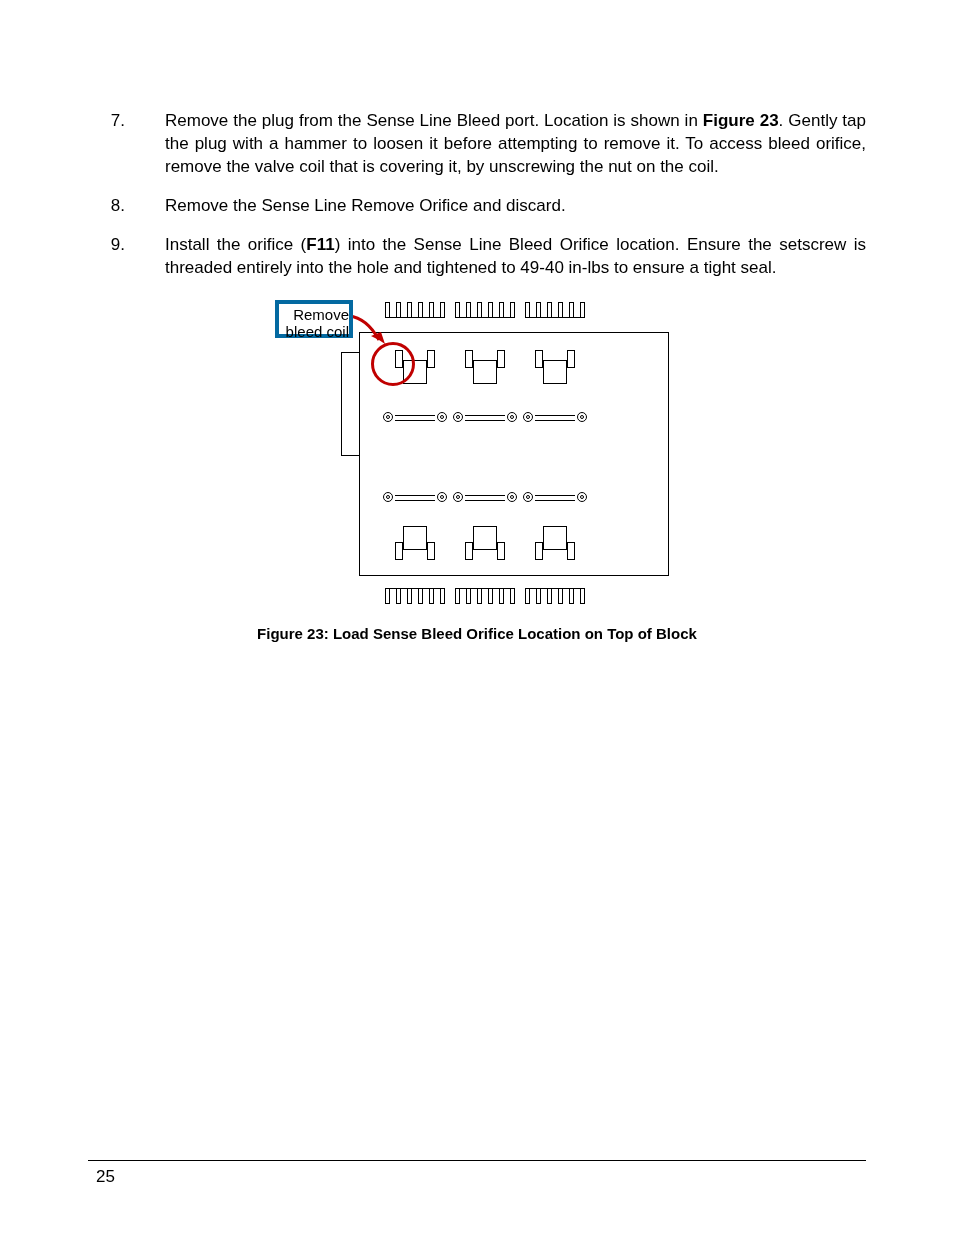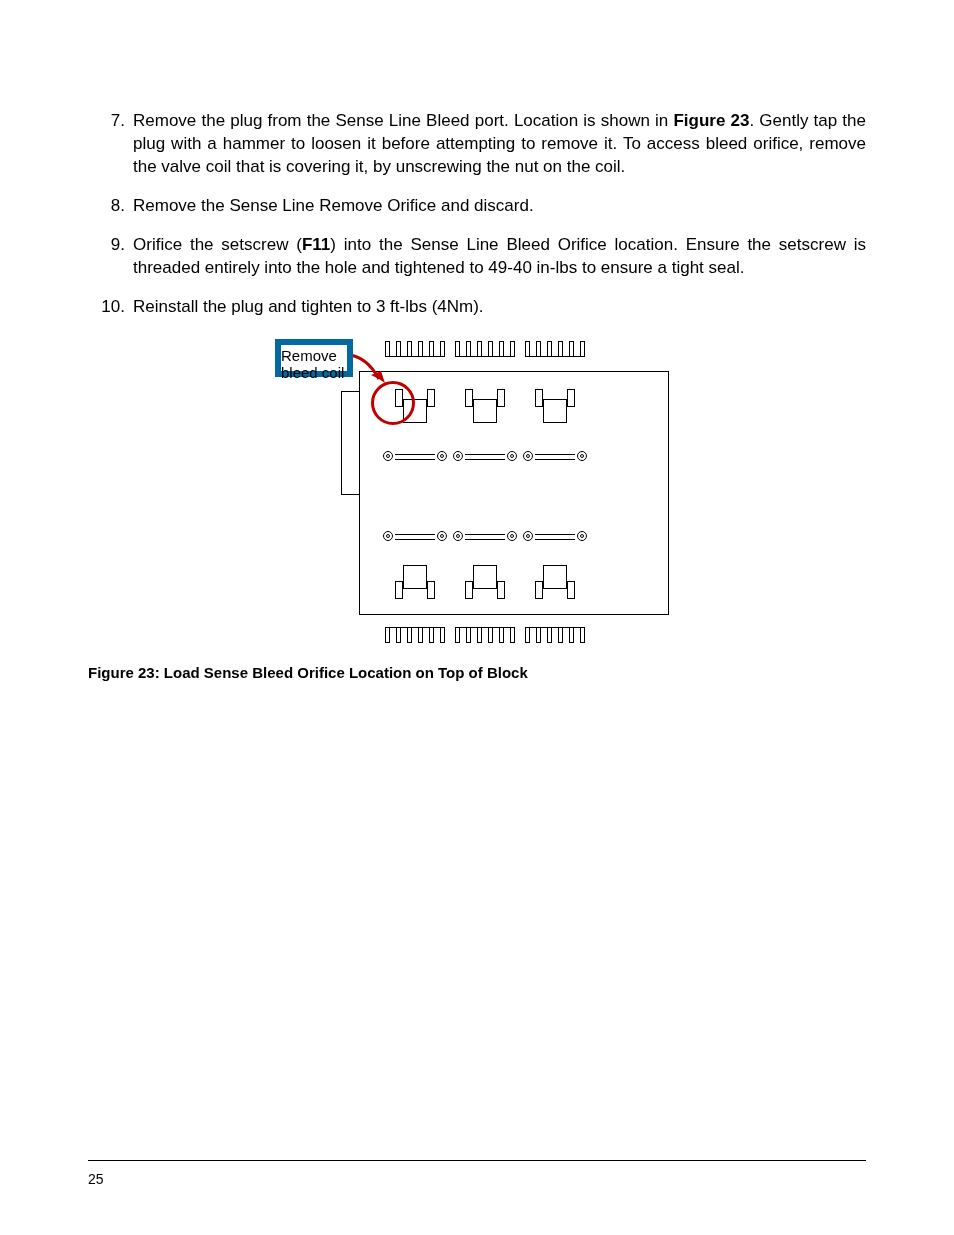--- a/index.html
+++ b/index.html
@@ -28,20 +28,21 @@
     margin-bottom: 16px;
     text-align: justify;
   }
   ol.steps .num {
     flex: 0 0 37px;
     text-align: right;
     padding-right: 8px;
   }
   ol.steps .txt {
     flex: 1 1 auto;
+    margin-left: 32px;
   }
   .bold { font-weight: 700; }
 
   .figure-wrap {
     position: relative;
     width: 100%;
     margin-top: 18px;
   }
   .figure {
     position: relative;
@@ -166,23 +167,23 @@
     border-bottom:1.3px solid #000;
     left:12px; right:12px; top:3px;
   }
 
   .callout-box {
     position: absolute;
     left: 8px;
     top: 2px;
     width: 78px;
     height: 38px;
-    border: 6px solid #0369a1;
-    box-sizing: border-box;
-    text-align: left;
+    border: 4px solid #0369a1;
+    box-sizing: border-box;
+    text-align: right;
     font-size: 15px;
     line-height: 1.15;
     padding-top: 2px;
     background: #fff;
     z-index: 10;
   }
   .red-circle {
     position: absolute;
     left: 104px;
     top: 44px;
@@ -196,38 +197,38 @@
   .red-arrow {
     position: absolute;
     left: 80px;
     top: 14px;
     width: 44px;
     height: 40px;
     z-index: 9;
   }
 
   .figure-caption {
-    text-align: left;
+    text-align: center;
     font-weight: 700;
     font-size: 15px;
     margin-top: 6px;
   }
 
   .footer-rule {
     position: absolute;
     left: 88px;
     right: 88px;
     bottom: 74px;
     border-top: 1.2px solid #000;
   }
   .page-number {
     position: absolute;
-    left: 88px;
+    left: 96px;
     bottom: 46px;
-    font-size: 14px;
+    font-size: 17px;
   }
 </style>
 </head>
 <body>
 
 <div class="page">
 
   <ol class="steps">
     <li>
       <span class="num">7.</span>
@@ -235,26 +236,22 @@
         <span>Remove the plug from the Sense Line Bleed port.  Location is shown in </span><span class="bold">Figure 23</span><span>.  Gently tap the plug with a hammer to loosen it before attempting to remove it.  To access bleed orifice, remove the valve coil that is covering it, by unscrewing the nut on the coil.</span>
       </span>
     </li>
     <li>
       <span class="num">8.</span>
       <span class="txt">Remove the Sense Line Remove Orifice and discard.</span>
     </li>
     <li>
       <span class="num">9.</span>
       <span class="txt">
-        <span>Orifice the setscrew (</span><span class="bold">F11</span><span>) into the Sense Line Bleed Orifice location.  Ensure the setscrew is threaded entirely into the hole and tightened to 49-40 in-lbs to ensure a tight seal.</span>
+        <span>Install the orifice (</span><span class="bold">F11</span><span>) into the Sense Line Bleed Orifice location.  Ensure the setscrew is threaded entirely into the hole and tightened to 49-40 in-lbs to ensure a tight seal.</span>
       </span>
-    </li>
-    <li>
-      <span class="num">10.</span>
-      <span class="txt">Reinstall the plug and tighten to 3 ft-lbs (4Nm).</span>
     </li>
   </ol>
 
   <div class="figure-wrap">
     <div class="figure">
 
       <div class="callout-box">
         <span>Remove</span><br>
         <span>bleed coil</span>
       </div>

